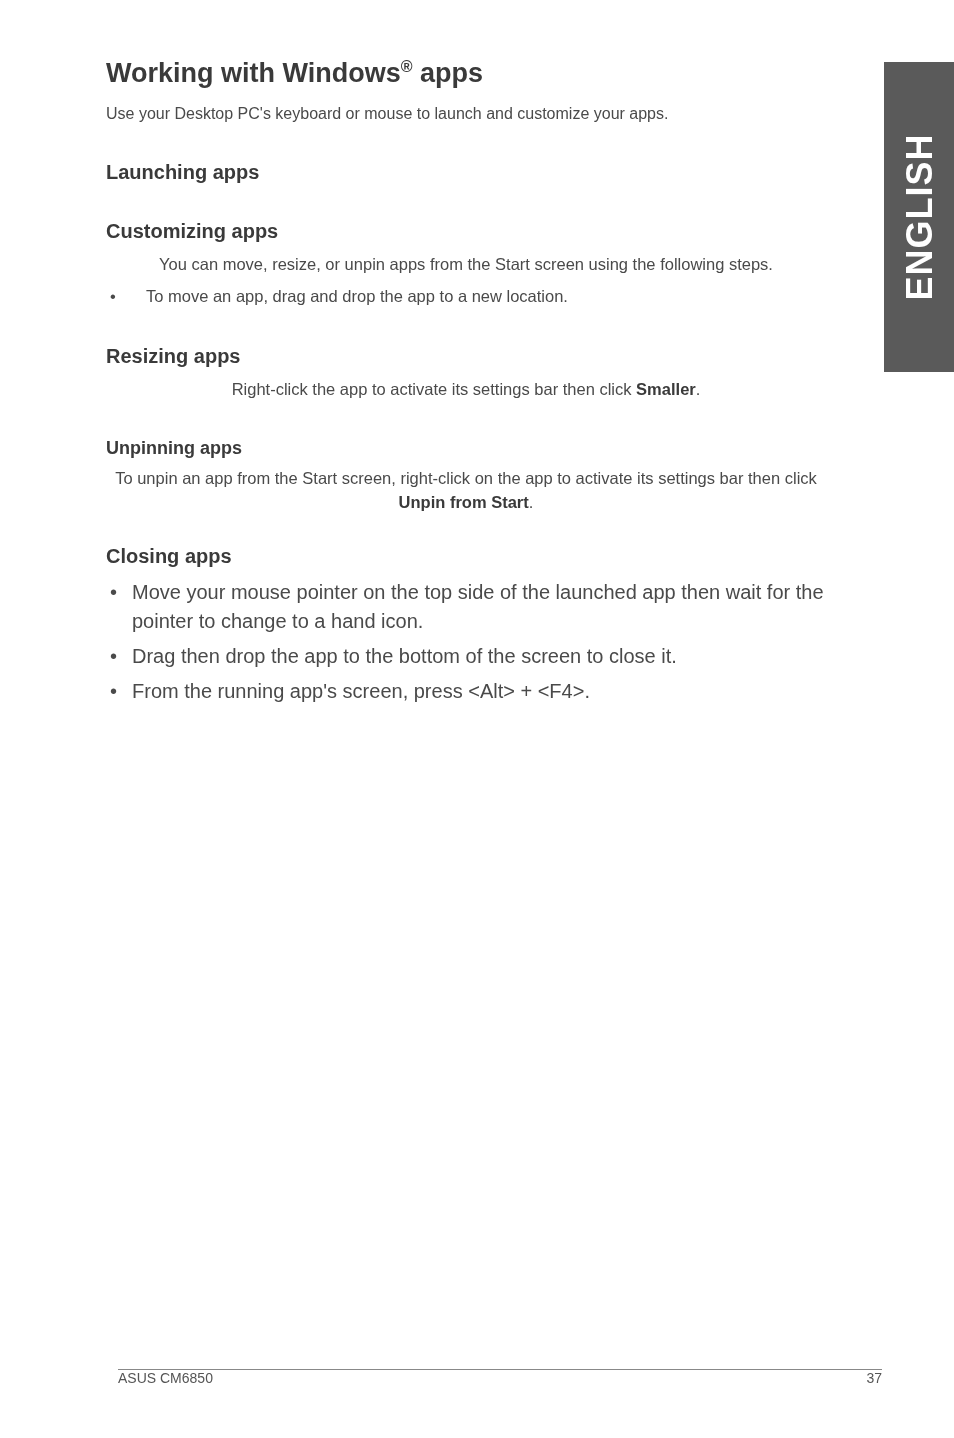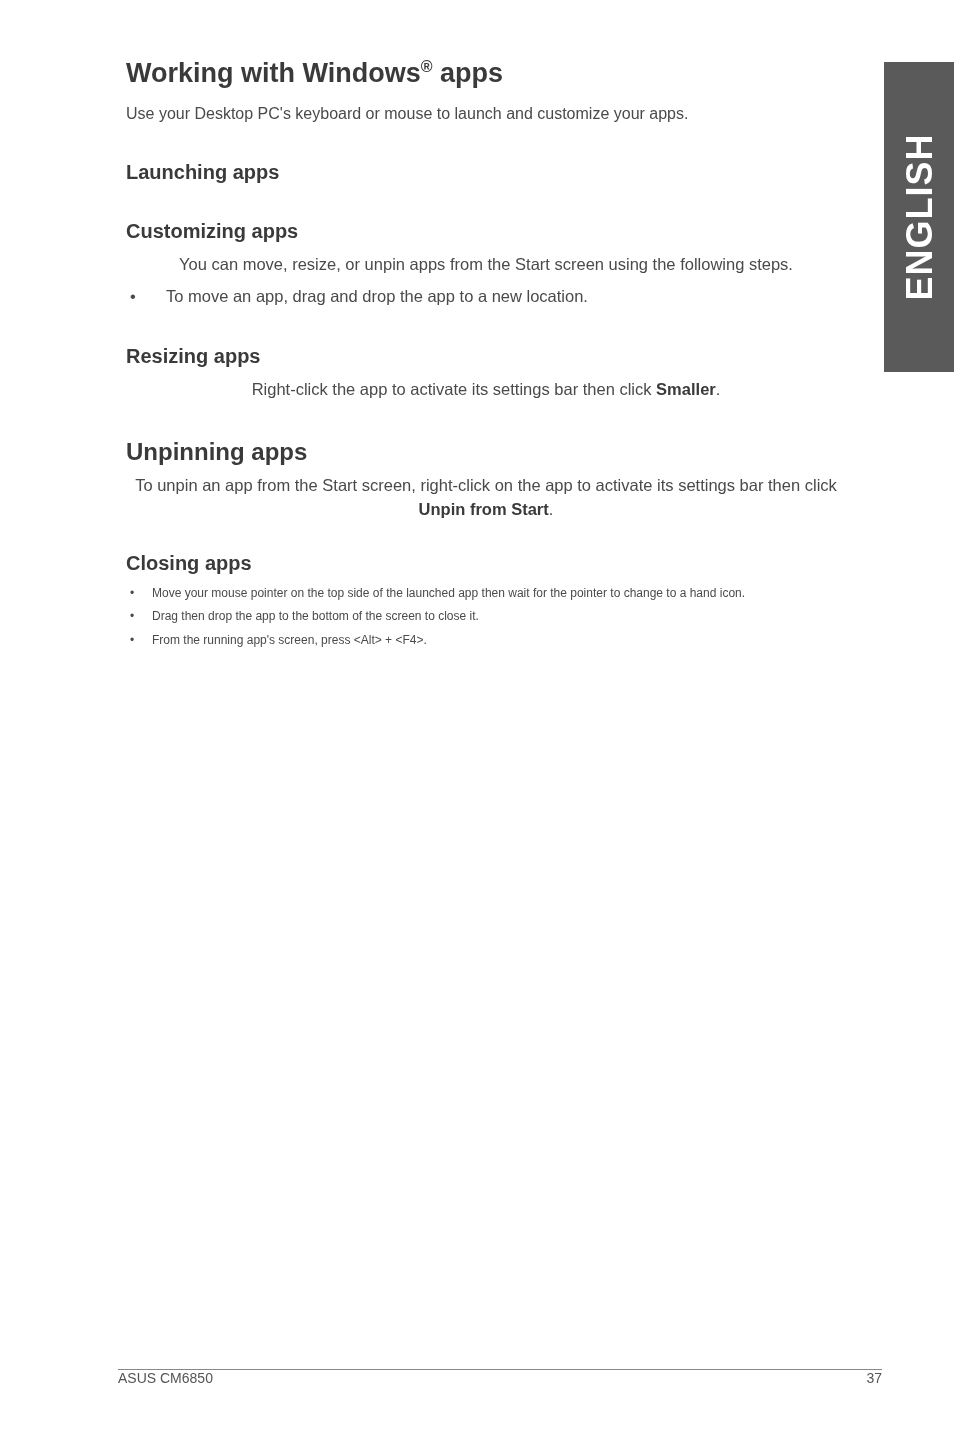--- a/index.html
+++ b/index.html
@@ -26,40 +26,40 @@
   .side-tab span {
     transform: rotate(-90deg);
     font-family: Arial, Helvetica, sans-serif;
     font-weight: bold;
     font-size: 36px;
     letter-spacing: 1px;
     white-space: nowrap;
   }
   .content {
     position: absolute;
-    left: 126px;
+    left: 106px;
     top: 58px;
     width: 720px;
   }
   h1 {
     font-size: 27px;
     font-weight: bold;
     color: #3a3a3a;
     margin-bottom: 14px;
   }
   h1 sup { font-size: 16px; vertical-align: super; }
   .intro { font-size: 16px; color: #4a4a4a; margin-bottom: 36px; line-height: 1.4; }
   h2 {
     font-size: 20px;
     font-weight: bold;
     color: #3a3a3a;
     margin-bottom: 10px;
   }
   h3 {
-    font-size: 24px;
+    font-size: 18px;
     font-weight: bold;
     color: #3a3a3a;
     margin-bottom: 8px;
   }
   .para { font-size: 16.5px; color: #4a4a4a; line-height: 1.45; margin-bottom: 8px; text-align: center; }
   ul.bullets { list-style: none; margin-bottom: 36px; }
   ul.bullets li {
     position: relative;
     padding-left: 40px;
     font-size: 16.5px;
@@ -71,21 +71,21 @@
     content: "•";
     position: absolute;
     left: 4px;
     top: 0;
     color: #4a4a4a;
   }
   ul.tight { list-style: none; margin-bottom: 10px; }
   ul.tight li {
     position: relative;
     padding-left: 26px;
-    font-size: 12px;
+    font-size: 20px;
     color: #4a4a4a;
     line-height: 1.45;
     margin-bottom: 6px;
   }
   ul.tight li::before {
     content: "•";
     position: absolute;
     left: 4px;
     top: 0;
     color: #4a4a4a;

